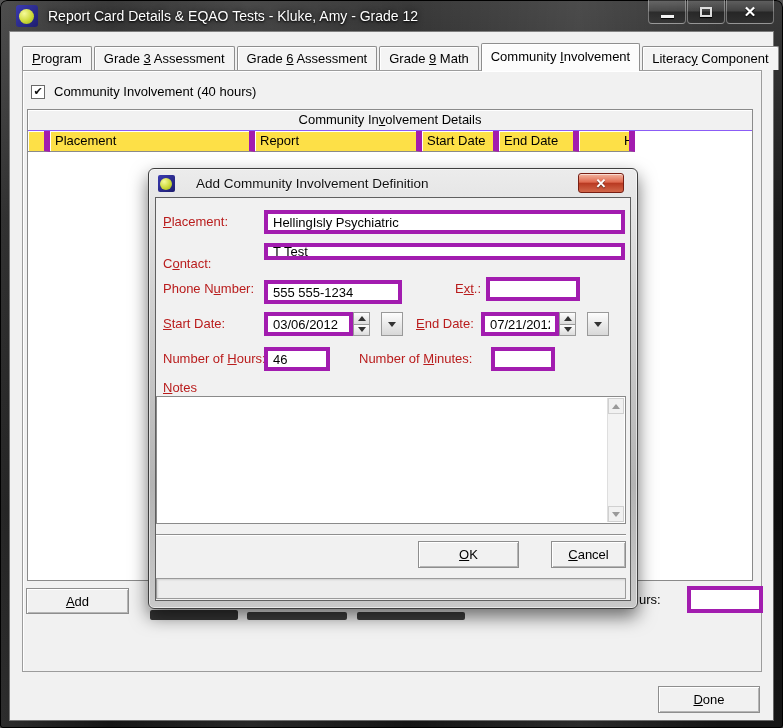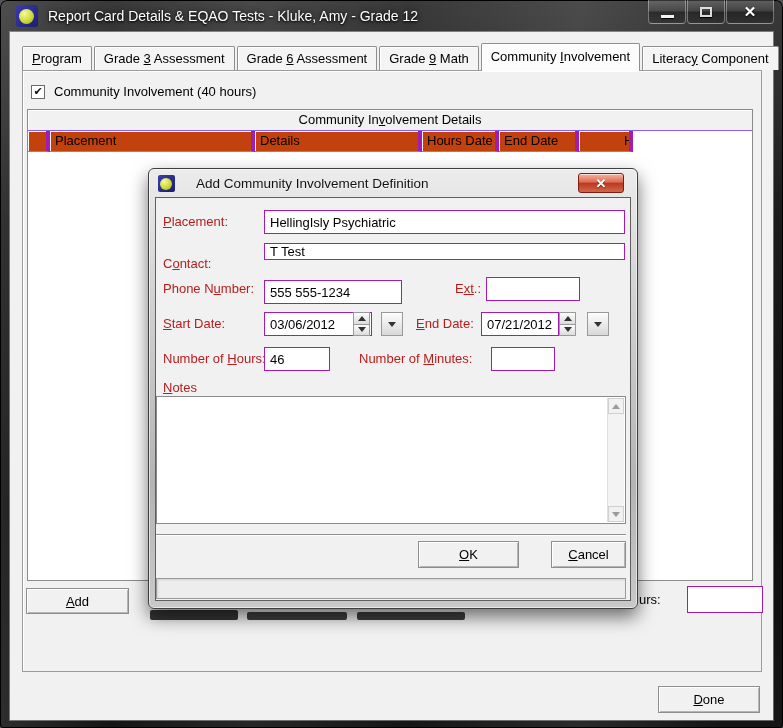--- a/index.html
+++ b/index.html
@@ -48,35 +48,35 @@
   .cb-row{position:absolute;left:8px;top:13px;display:flex;align-items:center;}
   .cb-box{width:14px;height:14px;background:#fff;border:1px solid #6a6a6a;display:flex;align-items:center;justify-content:center;
     font-size:11px;line-height:1;color:#111;}
   .cb-label{margin-left:9px;font-size:13px;}
 
   
   .table{position:absolute;left:4px;top:38px;width:726px;height:472px;border:1px solid #8a8a8a;background:#fff;}
   .tbl-group{height:21px;background:#f1f1f1;border-bottom:1px solid #8b5cf6;box-shadow:inset 1px 1px 0 #fff;
     text-align:center;font-size:13px;line-height:20px;}
   .tbl-cols{height:21px;display:flex;background:#fff;}
-  .tbl-col{background:#c2410c;border-right:4px solid #a21caf;border-bottom:1px solid #8a8a8a;
+  .tbl-col{background:#fde047;border-right:6px solid #a21caf;border-bottom:1px solid #8a8a8a;
     box-shadow:inset 1px 1px 0 #fff;font-size:13px;line-height:19px;padding:0 5px;overflow:hidden;white-space:nowrap;}
   .w0{width:22px;padding:0;} .w1{width:205px;} .w2{width:167px;} .w3{width:77px;} .w4{width:80px;} .w5{width:48px;padding-left:45px;}
   .tbl-body{position:absolute;left:0;right:0;top:42px;bottom:0;background:#fff;}
 
   
   .cbtn{background:#f1f1f1;border:1px solid #8e8e8e;box-shadow:inset 1px 1px 0 #fff, inset -1px -1px 0 #b5b5b5;
     display:flex;align-items:center;justify-content:center;font-size:13px;color:#000;cursor:default;position:absolute;}
 
   .add-btn{left:3px;top:517px;width:103px;height:26px;}
   .hours-lbl{position:absolute;left:616px;top:521px;font-size:13px;}
   .hours-in{position:absolute;left:664px;top:515px;width:76px;height:27px;}
   .done-btn{left:648px;top:654px;width:102px;height:27px;}
 
-  .tin{border:1px solid #a21caf;background:#fff;font:13px "Liberation Sans",sans-serif;padding:2px 5px;position:absolute;color:#000;}
+  .tin{border:4px solid #a21caf;background:#fff;font:13px "Liberation Sans",sans-serif;padding:2px 5px;position:absolute;color:#000;}
 
   
   .dialog{position:absolute;left:148px;top:168px;width:490px;height:441px;border-radius:6px;border:1px solid #3f3f3f;z-index:10;
     background:linear-gradient(180deg,#ececec,#d2d2d2 28%,#b4b4b4 72%,#c9c9c9);
     box-shadow:0 8px 18px rgba(0,0,0,.55), inset 0 0 0 1px rgba(255,255,255,.55);}
   .dlg-titlebar{position:absolute;left:0;top:0;right:0;height:28px;display:flex;align-items:center;padding-left:9px;}
   .dlg-icon{width:17px;height:17px;border-radius:2px;background:linear-gradient(135deg,#3b3bb0,#1d1d6e);position:relative;flex:0 0 auto;}
   .dlg-icon .apple{position:absolute;left:2px;top:3px;width:12px;height:12px;border-radius:50%;
     background:radial-gradient(circle at 35% 30%,#f6fa9a,#cdd93a 55%,#93ad17);}
   .dlg-title{margin-left:21px;font-size:13.5px;color:#111;text-shadow:0 1px 0 rgba(255,255,255,.65);white-space:nowrap;}
@@ -84,21 +84,21 @@
     background:linear-gradient(180deg,#f2b5a0,#e06a50 45%,#b93a22 52%,#d2674a);
     color:#fff;font-weight:bold;font-size:13px;display:flex;align-items:center;justify-content:center;
     box-shadow:inset 0 1px 0 rgba(255,255,255,.55);text-shadow:0 1px 1px rgba(0,0,0,.5);}
   .dlg-content{position:absolute;left:6px;right:6px;top:28px;bottom:7px;background:#f1f1f1;border:1px solid #5f5f5f;}
 
   .dlbl{position:absolute;font-size:13px;white-space:nowrap;color:#b91c1c;}
   .lbl-placement{left:7px;top:16px;} .in-placement{left:108px;top:12px;width:361px;height:24px;}
   .lbl-contact{left:7px;top:58px;}   .in-contact{left:108px;top:45px;width:361px;height:17px;}
   .lbl-phone{left:7px;top:83px;}     .in-phone{left:108px;top:82px;width:138px;height:24px;}
   .lbl-ext{left:299px;top:83px;}     .in-ext{left:330px;top:79px;width:94px;height:24px;}
-  .lbl-start{left:7px;top:118px;}    .in-start{left:108px;top:114px;width:108px;height:24px;}
+  .lbl-start{left:7px;top:118px;}    .in-start{left:108px;top:114px;width:89px;height:24px;}
   .lbl-end{left:260px;top:118px;}    .in-end{left:325px;top:114px;width:78px;height:24px;}
   .lbl-hours{left:7px;top:153px;}    .in-hours{left:108px;top:149px;width:66px;height:24px;}
   .lbl-minutes{left:203px;top:153px;}.in-minutes{left:335px;top:149px;width:64px;height:24px;}
   .lbl-notes{left:7px;top:182px;}
 
   .spin{position:absolute;width:17px;height:24px;display:flex;flex-direction:column;}
   .spin-start{left:197px;top:114px;} .spin-end{left:403px;top:114px;}
   .spin-half{flex:1;background:linear-gradient(180deg,#fdfdfd,#dcdcdc);border:1px solid #9a9a9a;
     display:flex;align-items:center;justify-content:center;}
   .spin-half + .spin-half{border-top:none;}
@@ -169,22 +169,22 @@
             <span>✔</span>
           </div>
         <div class="cb-label">Community Involvement (40 hours)</div>
       </div>
 
       <div class="table">
         <div class="tbl-group">Community In<u>v</u>olvement Details</div>
         <div class="tbl-cols">
           <div class="tbl-col w0"></div>
           <div class="tbl-col w1">Placement</div>
-          <div class="tbl-col w2">Details</div>
-          <div class="tbl-col w3">Hours Date</div>
+          <div class="tbl-col w2">Report</div>
+          <div class="tbl-col w3">Start Date</div>
           <div class="tbl-col w4">End Date</div>
           <div class="tbl-col w5">Hours</div>
         </div>
         <div class="tbl-body"></div>
       </div>
 
       <div class="cbtn add-btn"><u>A</u>dd</div>
       <div class="hours-lbl">urs:</div>
       <input class="tin hours-in" value="" style="">
 

